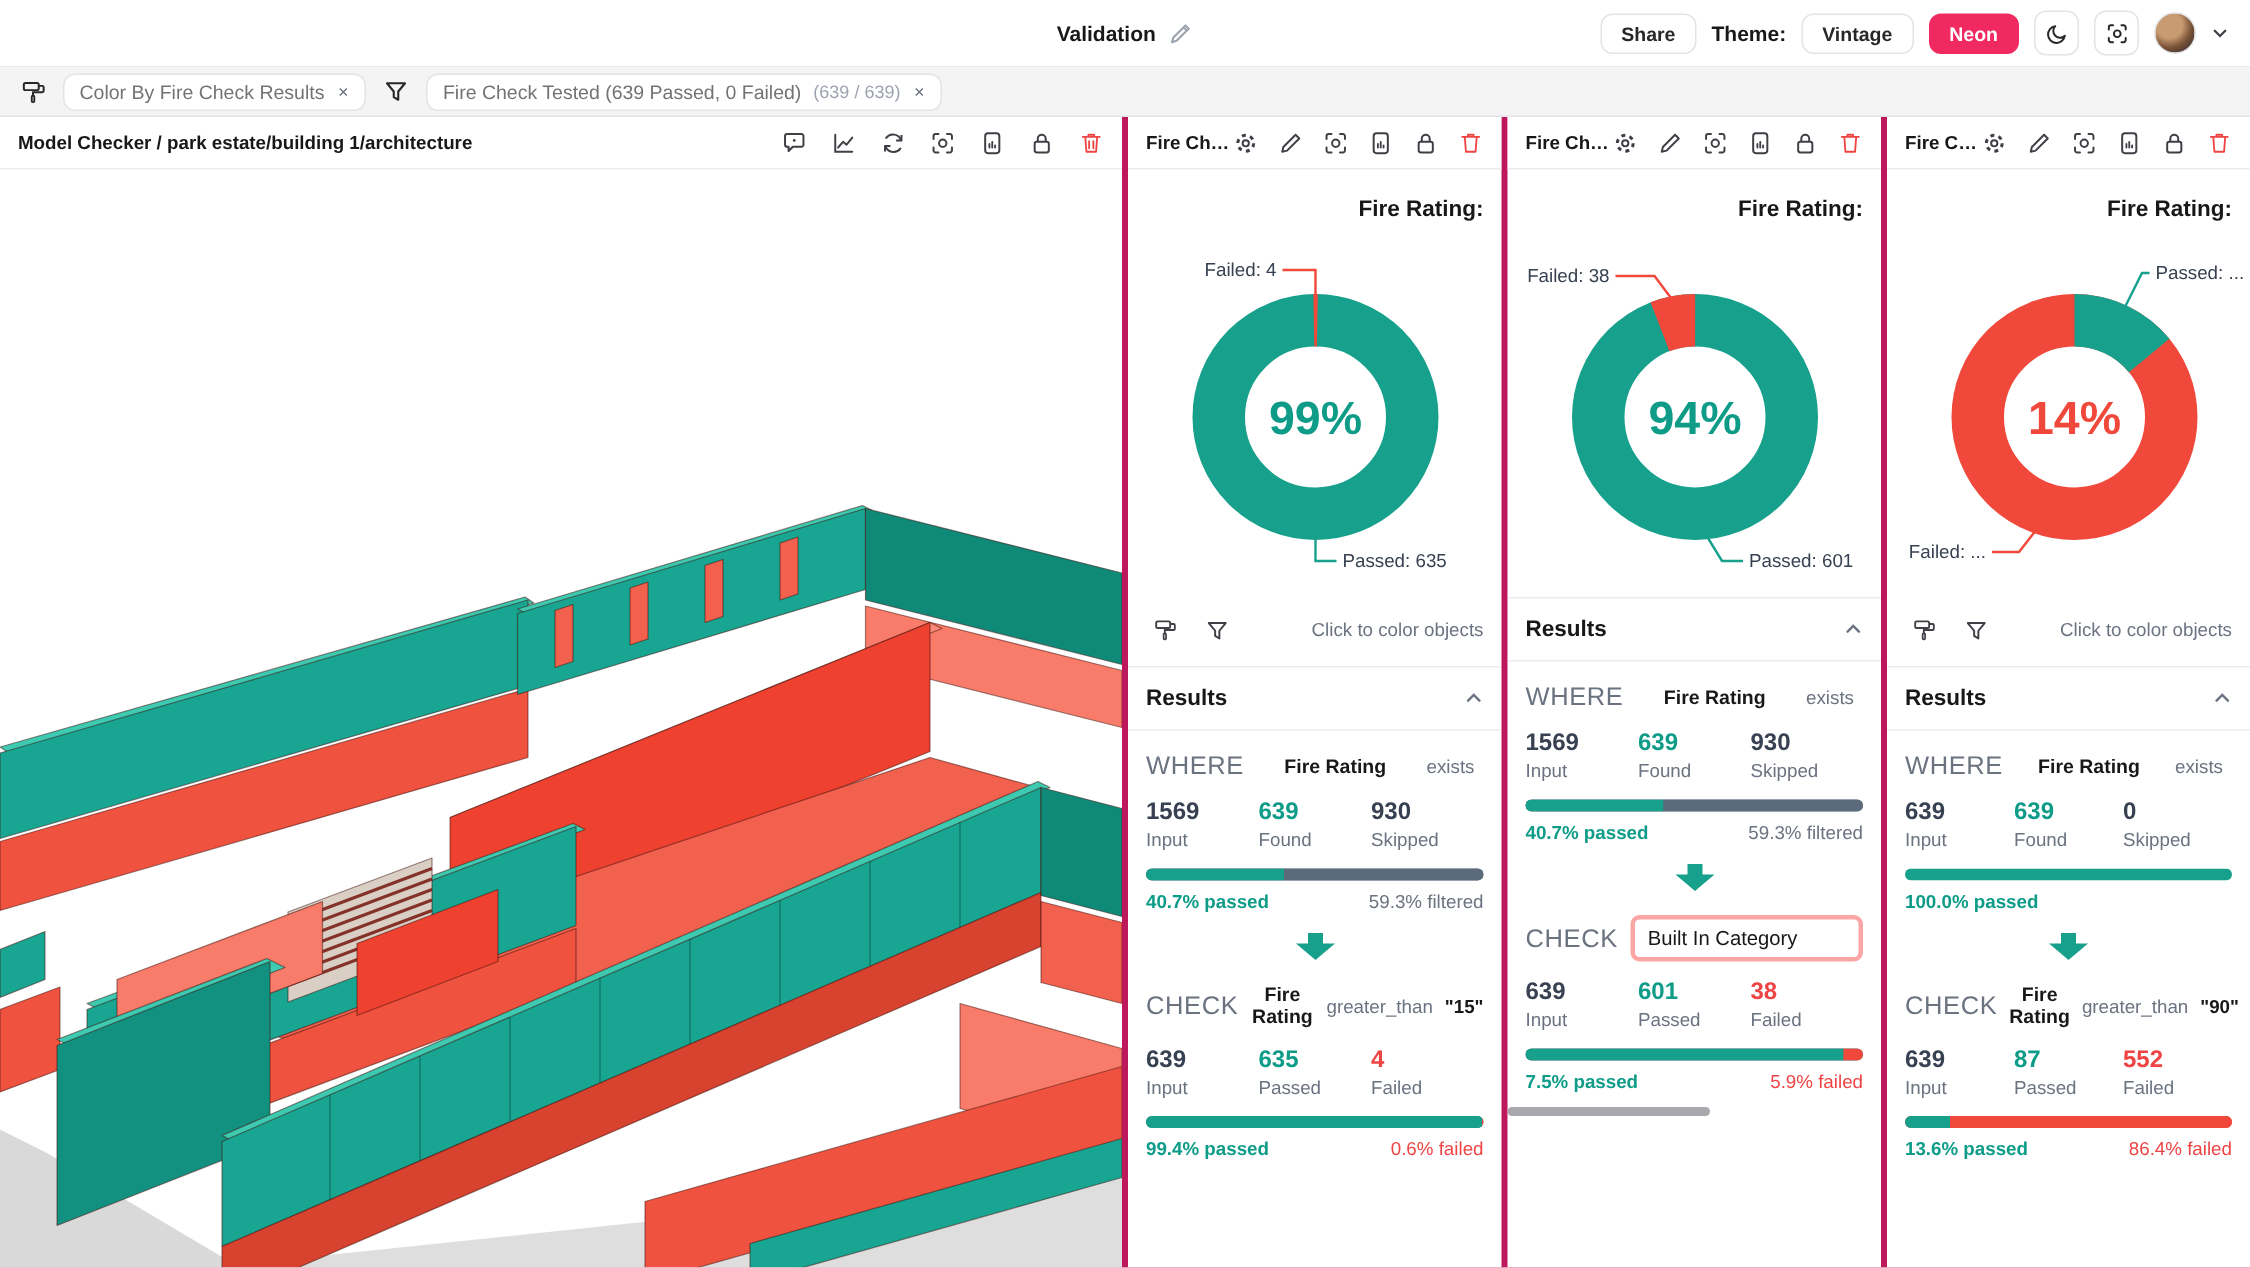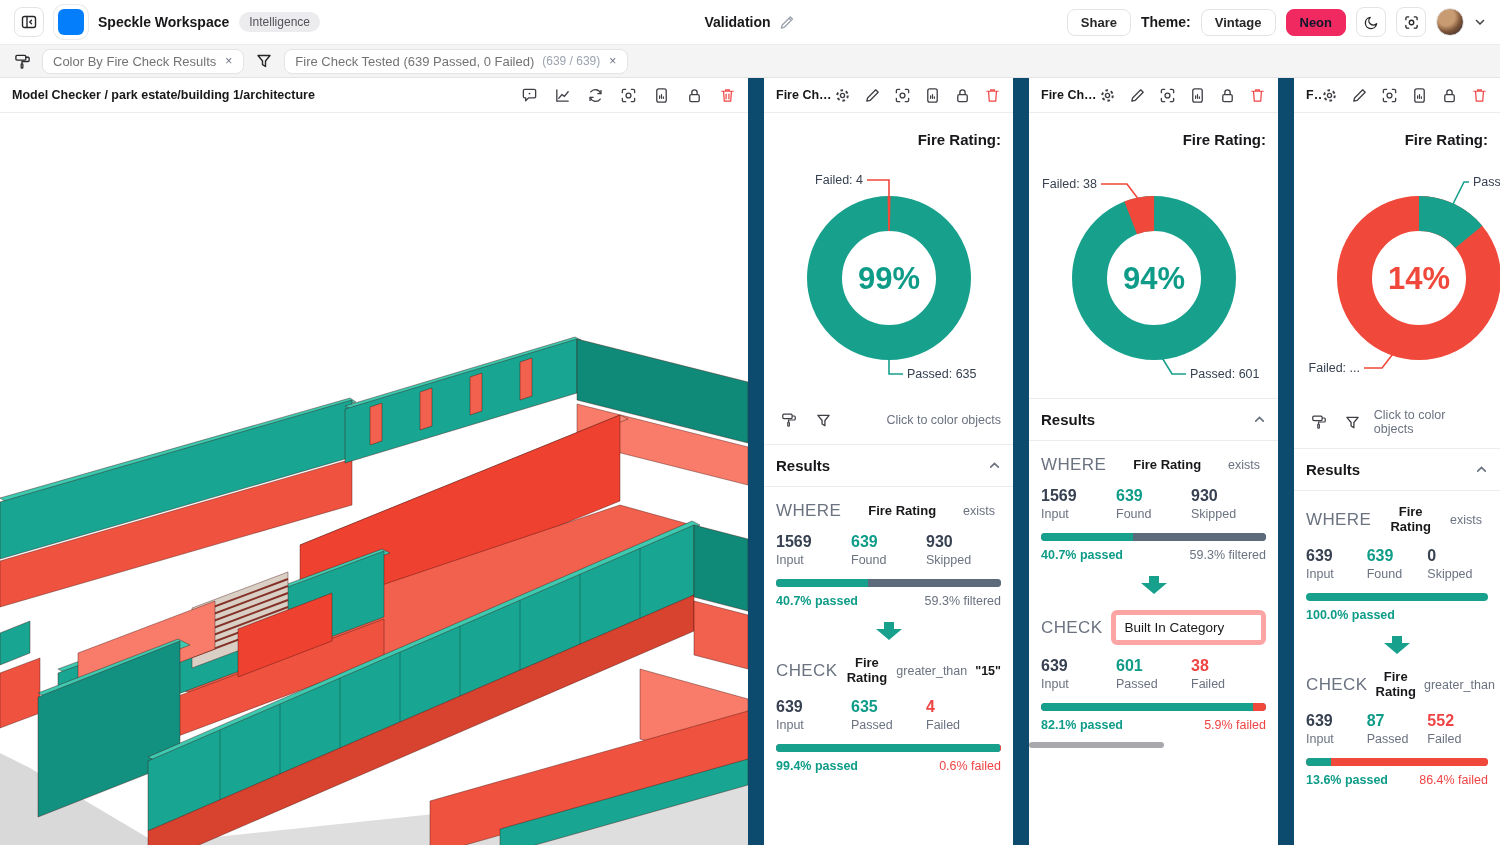--- a/index.html
+++ b/index.html
@@ -10,34 +10,34 @@
   .hdr-left { display:flex; align-items:center; gap:10px; }
   .icon-btn { width:30px; height:30px; border:1px solid transparent; border-radius:8px; display:flex; align-items:center; justify-content:center; background:transparent; cursor:pointer; color:#27272a; }
   .icon-btn.bordered { border-color:#e4e4e7; background:#fff; }
   .logo-sq { width:26px; height:26px; border-radius:6px; background:#047efb; box-shadow:0 0 0 4px #fff, 0 0 0 5px #ececee; margin:0 4px; }
   .ws-name { font-size:14px; font-weight:700; color:#18181b; }
   .badge { font-size:12px; color:#52525b; background:#ececee; border-radius:999px; padding:3px 10px; }
   .hdr-center { position:absolute; left:50%; transform:translateX(-50%); display:flex; align-items:center; gap:8px; }
   .doc-title { font-size:14px; font-weight:700; color:#18181b; }
   .hdr-right { margin-left:auto; display:flex; align-items:center; gap:10px; }
   .btn { font-size:13px; font-weight:600; color:#27272a; background:#fff; border:1px solid #e4e4e7; border-radius:8px; padding:5px 13px; cursor:pointer; }
-  .btn.neon { background:#f02a61; border-color:#f02a61; color:#0f172a; }
+  .btn.neon { background:#f02a61; border-color:#f02a61; color:#ffffff; }
   .theme-label { font-size:14px; font-weight:600; color:#18181b; }
   .avatar { width:28px; height:28px; border-radius:50%; background:radial-gradient(circle at 35% 30%, #c89b72 0 35%, #7a5236 60%, #2e2a33 95%); border:1px solid #e4e4e7; }
 
   
   .filter-bar { height:33px; background:#f4f4f5; border-bottom:1px solid #e4e4e7; display:flex; align-items:center; gap:8px; padding:0 10px; }
   .fb-icon { width:24px; height:24px; display:flex; align-items:center; justify-content:center; color:#27272a; cursor:pointer; }
   .pill { display:flex; align-items:center; gap:8px; background:#fff; border:1px solid #e4e4e7; border-radius:8px; height:25px; padding:0 10px; cursor:pointer; }
   .pill .lbl { font-size:13px; font-weight:400; color:#737373; white-space:nowrap; }
   .pill .sfx { font-size:12px; color:#9ca3af; white-space:nowrap;text-align:right; }
   .pill .x { font-size:12px; color:#6b7280; cursor:pointer; padding:0 1px; }
 
   
-  .main { display:flex; height:767px; background:#0c4a6e; gap:16px; }
+  .main { display:flex; height:767px; background:#be185d; gap:4px; }
   .viewer { width:748px; background:#fff; display:flex; flex-direction:column; }
   .pane-header { height:35px; display:flex; align-items:center; padding:0 12px; border-bottom:1px solid #ececee; background:#fff; flex:none; }
   .pane-title { font-size:12.5px; font-weight:700; color:#18181b; white-space:nowrap; overflow:hidden; text-overflow:ellipsis; }
   .pane-icons { margin-left:auto; display:flex; align-items:center; gap:16px; }
   .tool-ic { width:17px; height:17px; color:#3f3f46; cursor:pointer; flex:none; }
   .tool-ic.danger { color:#ef4444; }
   .viewer-canvas { flex:1; position:relative; overflow:hidden; background:#fff; }
 
   .panel { width:249px; background:#fff; display:flex; flex-direction:column; overflow:hidden; }
   .panel:last-child { flex:1; }
@@ -61,21 +61,21 @@
   .results-row { display:flex; align-items:center; padding:12px 0; }
   .results-label { font-size:15px; font-weight:700; color:#18181b; }
   .chev { margin-left:auto; color:#6b7280; }
 
   .card { padding:14px 0 10px 0; }
   .cond-row { display:flex; align-items:center; gap:8px; flex-wrap:nowrap; }
   .kw { font-size:17px; letter-spacing:.4px; color:#6b7280; flex:none; }
   .prop { font-size:13px; font-weight:700; color:#18181b; text-align:center; line-height:1.15; }
   .op { font-size:12.5px; color:#6b7280; }
   .val { font-size:12.5px; font-weight:700; color:#18181b; }
-  .cond-box { flex:1; border:5px solid #fca5a5; border-radius:6px; padding:5px 9px; font-size:13.5px; color:#18181b; background:#fff; white-space:nowrap; overflow:hidden; }
+  .cond-box { flex:1; border:3px solid #fca5a5; border-radius:6px; padding:5px 9px; font-size:13.5px; color:#18181b; background:#fff; white-space:nowrap; overflow:hidden; }
   .stats { display:flex; margin-top:12px; }
   .stat { flex:1; text-align:left; }
   .stat .v { font-size:16px; font-weight:700; color:#374151; }
   .stat .v.teal { color:#0e9c88; }
   .stat .v.red { color:#ef4444; }
   .stat .l { font-size:12.5px; color:#6b7280; margin-top:2px; }
   .bar { display:flex; height:8px; border-radius:4px; overflow:hidden; background:#5b6b7b; margin-top:12px; }
   .bar.track-none { background:transparent; }
   .seg-teal { background:#17a08c; height:100%; flex:none; }
   .seg-red  { background:#f0483a; height:100%; flex:1; }
@@ -85,31 +85,20 @@
   .pct-r { margin-left:auto; font-size:12.5px; color:#6b7280; }
   .pct-r.red { color:#ef4444; }
   .flow-arrow { display:flex; justify-content:center; padding:4px 0 2px 0; }
   .hscroll { height:6px; background:transparent; margin:10px -4px 0 -12px; }
   .hscroll .thumb { width:56%; height:6px; border-radius:3px; background:#a8a8ad; }
 </style>
 </head>
 <body>
 
 <div class="app-header">
-  <div class="hdr-left">
-    <span class="icon-btn bordered">
-      <svg width="16" height="16" viewBox="0 0 16 16">
-          <rect x="1.5" y="2.5" width="13" height="11" rx="2" fill="none" stroke="currentColor" stroke-width="1.4"></rect>
-          <path d="M6 2.5 V13.5 M10.5 6.2 L8.8 8 l1.7 1.8" fill="none" stroke="currentColor" stroke-width="1.4" stroke-linecap="round"></path>
-        </svg>
-    </span>
-    <span class="logo-sq"></span>
-    <span class="ws-name">Speckle Workspace</span>
-    <span class="badge">Intelligence</span>
-  </div>
   <div class="hdr-center">
     <span class="doc-title">Validation</span>
     <svg class="tool-ic" width="15" height="15" viewBox="0 0 16 16" style="color:#9ca3af">
         <path d="M11.2 2.8 l2 2 L5.6 12.4 l-2.9 .9 .9-2.9 z M10 4 l2 2" fill="none" stroke="currentColor" stroke-width="1.3" stroke-linejoin="round"></path>
       </svg>
   </div>
   <div class="hdr-right">
     <button class="btn">Share</button>
     <span class="theme-label">Theme:</span>
     <button class="btn">Vintage</button>
@@ -491,21 +480,21 @@
           <div class="stat">
               <div class="v red">38</div>
               <div class="l">Failed</div>
             </div>
         </div>
         <div class="bar">
             <span class="seg-teal" style="width:94.1%"></span>
             <span class="seg-red"></span>
           </div>
         <div class="pct-row">
-          <span class="pct-l">82.1% passed</span>
+          <span class="pct-l">7.5% passed</span>
           <span class="pct-r red">5.9% failed</span>
         </div>
         <div class="hscroll">
             <div class="thumb"></div>
           </div>
       </div>
     </div>
   </div>
 
   <div class="panel">

